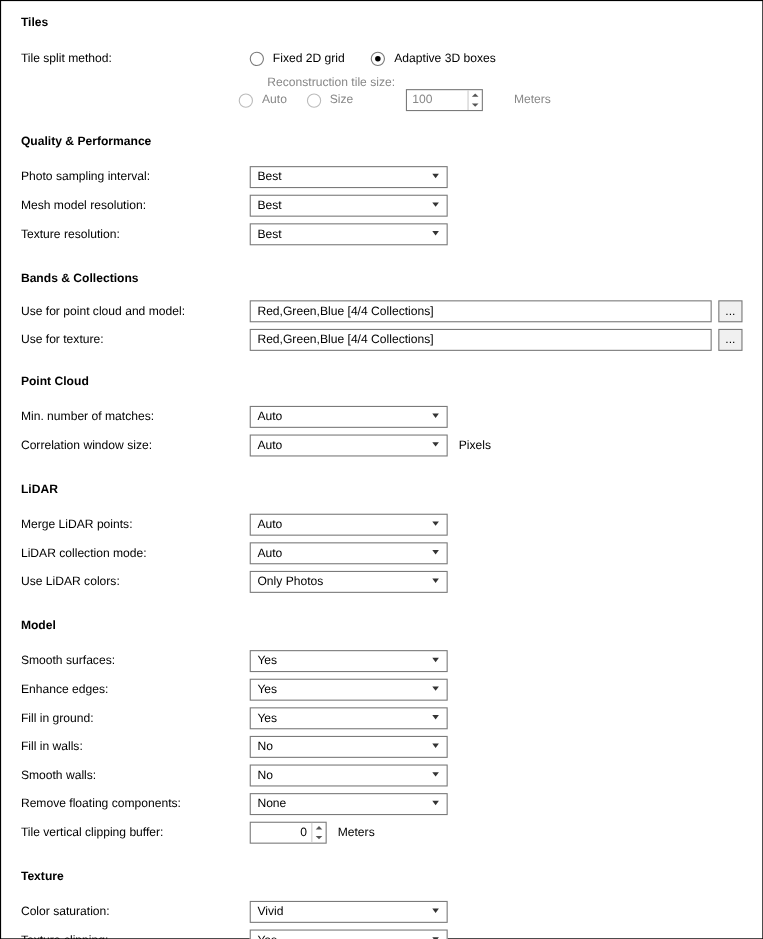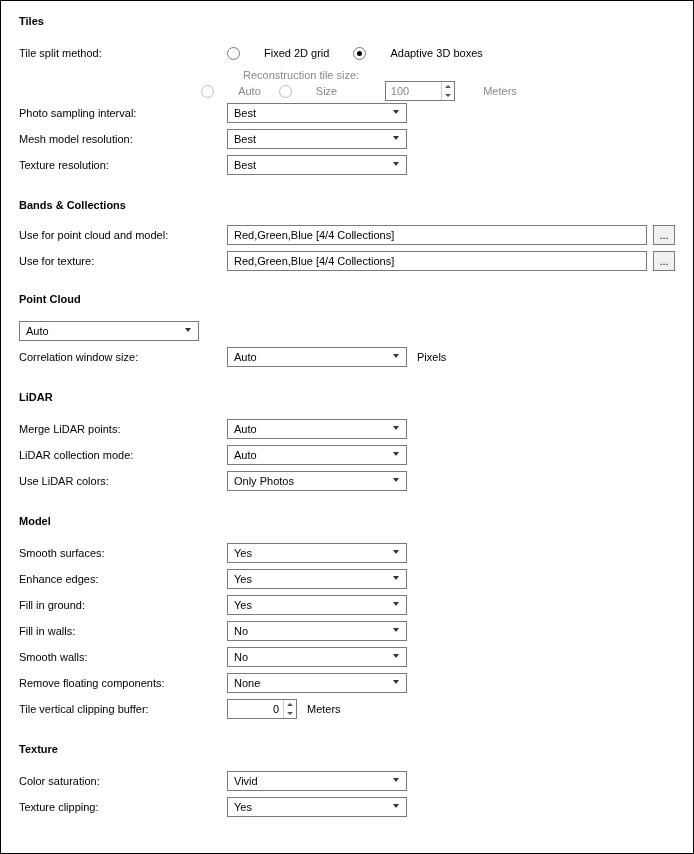--- a/index.html
+++ b/index.html
@@ -31,21 +31,21 @@
     margin-bottom: 2px;
   }
   .row-label {
     width: 208px;
     font-size: 11px;
     color: #000;
   }
   .row-label.disabled { color: #888; }
   .radio-group { display: flex; align-items: center; gap: 24px; }
   .radio {
-    display: flex; align-items: center; gap: 24px; cursor: pointer;
+    display: flex; align-items: center; gap: 8px; cursor: pointer;
   }
   .radio-circle {
     width: 13px; height: 13px; border: 1px solid #7a7a7a; border-radius: 50%;
     display: flex; align-items: center; justify-content: center; background: #fff;
     flex-shrink:0;
   }
   .radio-circle.checked::after {
     content: ""; width: 5px; height: 5px; border-radius: 50%; background: #000;
   }
   .radio-circle.disabled { border-color: #bbb; }
@@ -128,20 +128,21 @@
         <span class="spinner-value">100</span>
         <span class="spinner-btns">
           <span class="spinner-up"></span>
           <span class="spinner-down"></span>
         </span>
       </div>
       <span class="unit disabled">Meters</span>
     </div>
   </div>
 
+  <div class="section-title mt">Quality &amp; Performance</div>
   <div class="row">
     <div class="row-label">Photo sampling interval:</div>
     <div class="combo">
       <span>Best</span>
       <span class="caret"></span>
     </div>
   </div>
   <div class="row">
     <div class="row-label">Mesh model resolution:</div>
     <div class="combo">
@@ -168,20 +169,21 @@
   <div class="bands-row">
     <div class="row-label">Use for texture:</div>
     <div class="textbox wide">
       <span>Red,Green,Blue [4/4 Collections]</span>
     </div>
     <div class="browse-btn">...</div>
   </div>
 
   <div class="section-title mt">Point Cloud</div>
   <div class="row">
+    <div class="row-label">Min. number of matches:</div>
     <div class="combo">
       <span>Auto</span>
       <span class="caret"></span>
     </div>
   </div>
   <div class="row">
     <div class="row-label">Correlation window size:</div>
     <div class="combo">
       <span>Auto</span>
       <span class="caret"></span>

